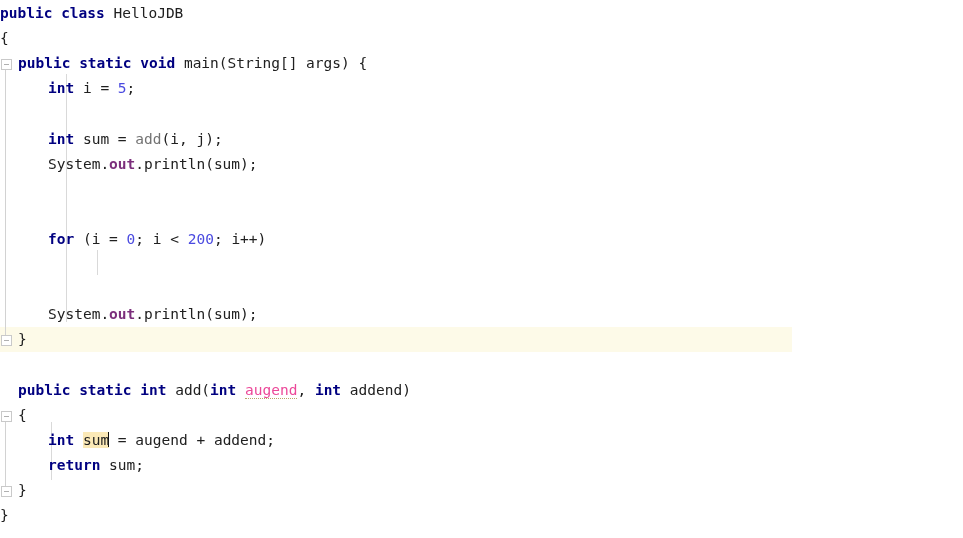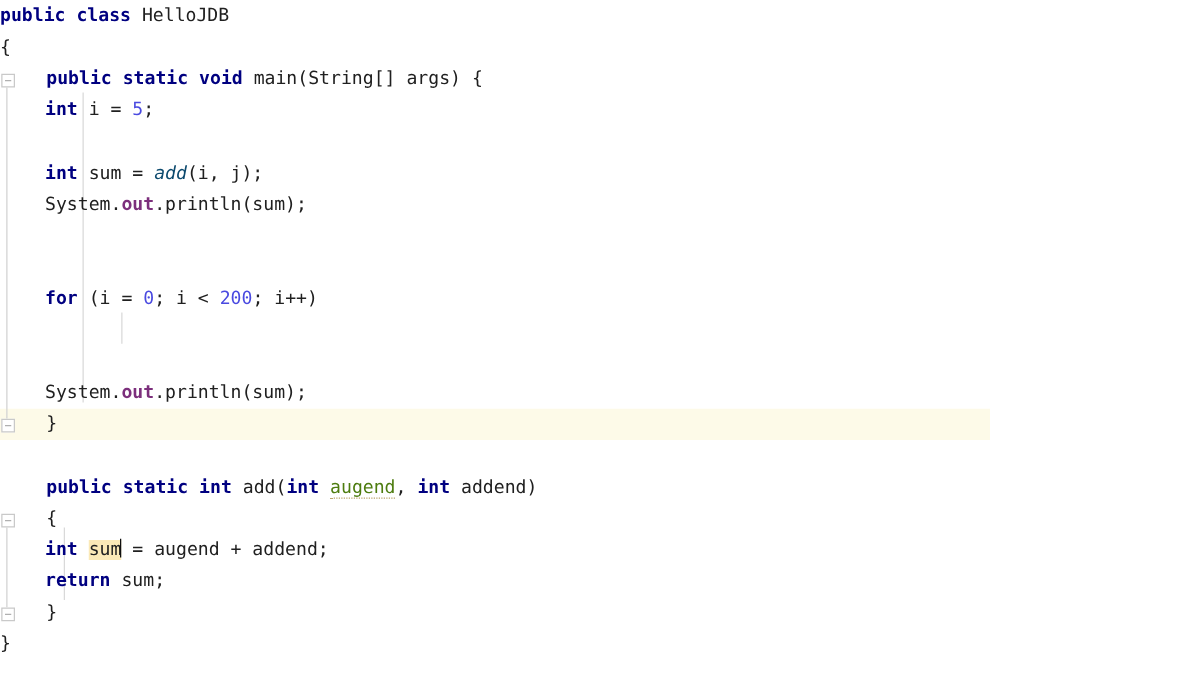--- a/index.html
+++ b/index.html
@@ -39,45 +39,44 @@
     font-size: 14.5px;
     color: #202020;
     letter-spacing: 0px;
   }
 
   .line.current {
     background: #fdfae8;
   }
 
   
-  .ind1 { padding-left: 37px; }
-  .ind2 { padding-left: 36px; }
+  .ind1 { padding-left: 18px; }
+  .ind2 { padding-left: 48px; }
   .ind3 { padding-left: 67px; }
 
   
   .kw {
     color: #000080;
     font-weight: bold;
   }
   .id {
     color: #202020;
   }
   .num {
     color: #4a4ae0;
   }
   .field {
     color: #7c2f7c;
     font-weight: bold;
   }
   .staticm {
-    color: #0c4a6e;
-    font-style: italic;
+    color: #737373;
   }
   .warnparam {
-    color: #4d7c0f;
+    color: #ec4899;
     border-bottom: 1px dotted #b9a46a;
   }
   .occ {
     background: #fbe9b7;
     color: #202020;
   }
   .punct {
     color: #202020;
   }
 

